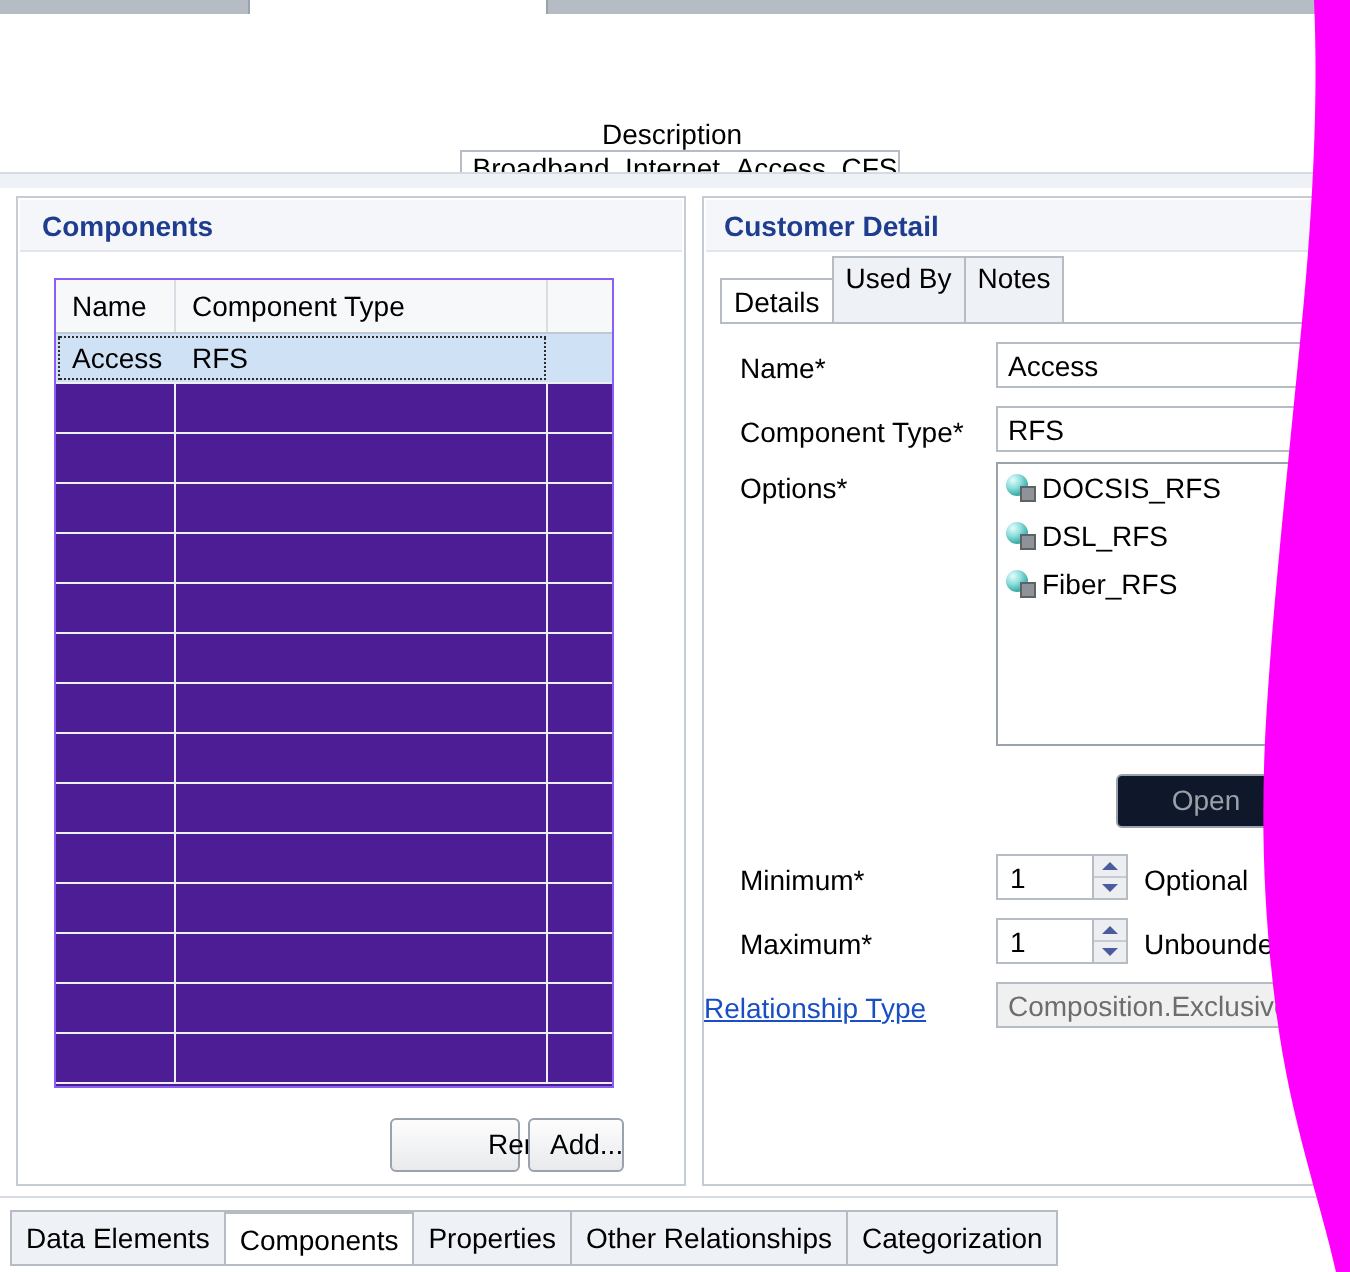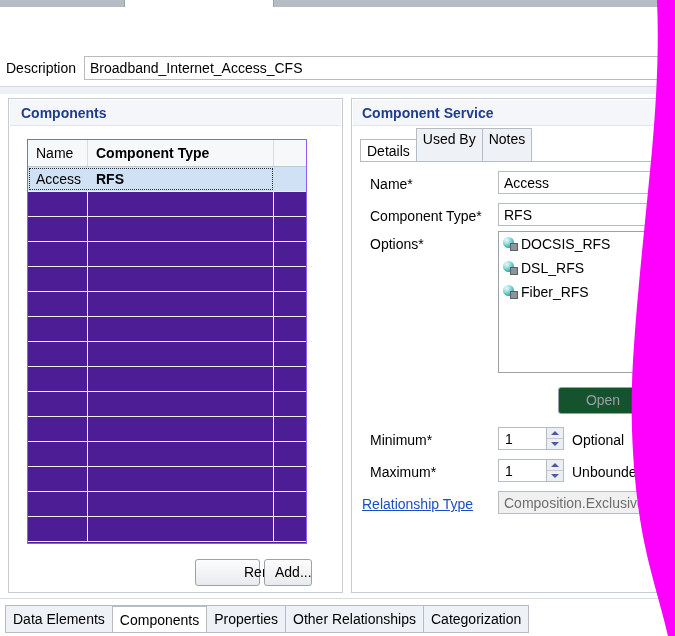--- a/index.html
+++ b/index.html
@@ -57,22 +57,22 @@
     width: 5px; height: 4px; background: #5d7486;
     border: 1px solid #3f566a; box-sizing: border-box;
   }
   .header-title {
     font-size: 21px; font-weight: bold; color: #1f3d8f;
     letter-spacing: -0.2px; white-space: nowrap;
   }
 
   
   .desc-row {
-    position: absolute; left: 6px; top: 53px; width: 668px; height: 29px;
-    display: flex; align-items: center;
+    position: absolute; left: 6px; top: 59px; width: 668px; height: 29px;
+    display: flex; align-items: center; flex-direction: column;
   }
   .desc-label { font-size: 14px; margin-right: 8px; white-space: nowrap; }
   .desc-input {
     flex: 1; height: 24px;
     border: 1px solid #b6bcc4;
     background: #ffffff;
     display: flex; align-items: center;
     padding-left: 5px;
     font-size: 14px;
     box-sizing: border-box;
@@ -121,21 +121,21 @@
     background: #f7f8fa;
     border-bottom: 1px solid #c2c8d0;
   }
   .tbl-head .th {
     font-size: 14px; height: 26px; line-height: 26px;
     padding-left: 8px; box-sizing: border-box;
     border-right: 1px solid #d8dde3;
     overflow: hidden; white-space: nowrap;
   }
   .col-name { width: 60px; }
-  .col-type { width: 186px; font-weight: bold; }
+  .col-type { width: 186px; }
   .col-pad  { width: 32px; border-right: none !important; }
 
   .tbl-row {
     display: flex; height: 24px; align-items: center;
     border-bottom: 1px solid #eceff3;
   }
   .tbl-row .td {
     font-size: 14px; height: 24px; line-height: 24px;
     padding-left: 8px; box-sizing: border-box;
     border-right: 1px solid #eceff3;
@@ -160,21 +160,21 @@
     font-size: 14px;
     height: 27px;
     line-height: 25px;
     padding: 0 10px;
     box-sizing: border-box;
     white-space: nowrap;
     color: #000;
     display: inline-block;
     text-align: center;
   }
-  .btn.disabled { color: #9aa0a6; background: #14532d; }
+  .btn.disabled { color: #9aa0a6; background: #0f172a; }
   #remove-btn { position: absolute; left: 186px; top: 460px; width: 65px; padding-left: 48px; }
   #add-btn    { position: absolute; left: 255px; top: 460px; width: 48px; }
 
   
   .tabs {
     position: absolute; left: 8px; top: 40px;
     width: 318px; height: 23px;
     display: flex; align-items: flex-end;
   }
   .tab {
@@ -414,21 +414,21 @@
         <div class="td col-pad"></div>
       </div>
     </div>
 
     <div class="btn" id="remove-btn">Remove</div>
     <div class="btn" id="add-btn">Add...</div>
   </div>
 
   <div class="panel" id="panel-detail">
     <div class="panel-header-band"></div>
-    <div class="panel-title" style="left:10px; top:6px;">Component Service</div>
+    <div class="panel-title" style="left:10px; top:6px;">Customer Detail</div>
 
     <div class="tabs">
       <div class="tab active">Details</div>
       <div class="tab">Used By</div>
       <div class="tab">Notes</div>
     </div>
     <div class="tabs-underline"></div>
 
     <div class="frm-label" style="left:18px; top:77px;">Name*</div>
     <div class="frm-field" style="left:146px; top:72px; width:190px; height:23px;">Access</div>
@@ -484,21 +484,21 @@
         <div class="spin-btn">
             <span class="arrow-up"></span>
           </div>
         <div class="spin-btn">
             <span class="arrow-down"></span>
           </div>
       </div>
     </div>
     <div class="frm-label" style="left:220px; top:365px;">Unbounded</div>
 
-    <div class="link-label" style="left:10px; top:397px;text-decoration:underline;">Relationship Type</div>
+    <div class="link-label" style="left:0; top:397px;text-decoration:underline;">Relationship Type</div>
     <div class="frm-field readonly" style="left:146px; top:392px; width:190px; height:23px;">Composition.Exclusive</div>
   </div>
 
   <div class="bottom-sep"></div>
   <div class="bottom-tabs">
     <div class="bottom-left-pad"></div>
     <div class="btab">Data Elements</div>
     <div class="btab active">Components</div>
     <div class="btab">Properties</div>
     <div class="btab">Other Relationships</div>

